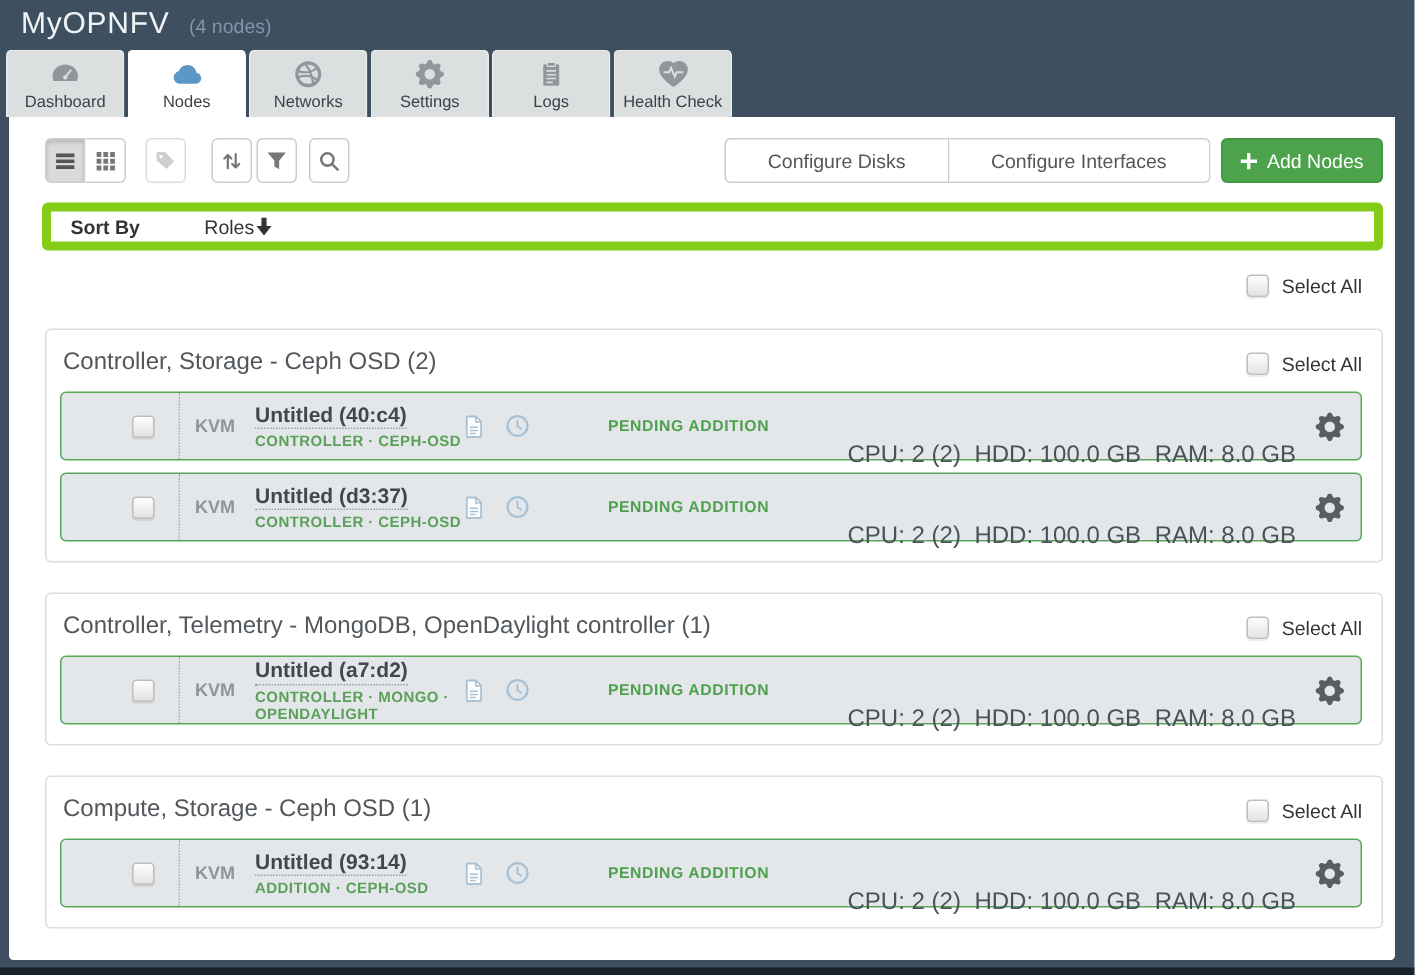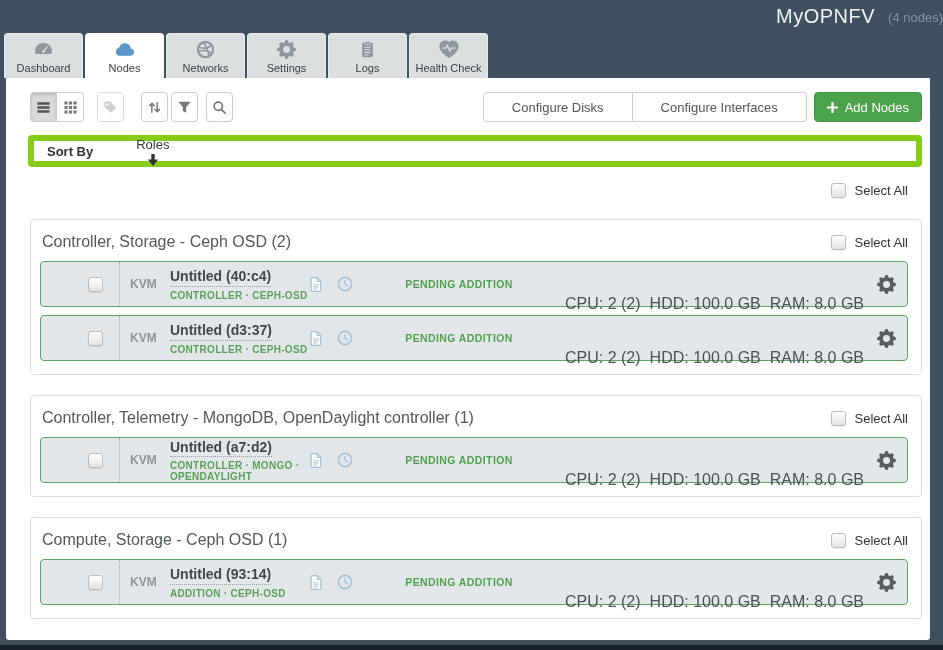--- a/index.html
+++ b/index.html
@@ -10,21 +10,20 @@
     position: relative;
     color: #333;
   }
   
   .header {
     height: 33px;
     display: flex;
     align-items: center;
     padding-left: 14px;
     gap: 13px;
-    justify-content: flex-end;
   }
   .header h1 {
     font-size: 20px;
     font-weight: 400;
     color: #f0f3f5;
     letter-spacing: .5px;
   }
   .header .subtitle {
     font-size: 13px;
     color: #8296aa;
@@ -128,21 +127,20 @@
     display: flex; align-items: center;
     padding-left: 13px;
     margin-left: -2px;
   }
   .sort-label { font-size: 13px; font-weight: bold; color: #333; }
   .sort-value {
     margin-left: 43px;
     font-size: 13px; color: #333;
     display: flex; align-items: center; gap: 2px;
     cursor: pointer;
-    flex-direction: column;
   }
   .sort-value .icon { display: flex; color: #333; }
   
   .selectall-row {
     margin-top: 15px;
     display: flex; justify-content: flex-end; align-items: center;
     gap: 9px;
     padding-right: 14px;
     height: 17px;
   }

